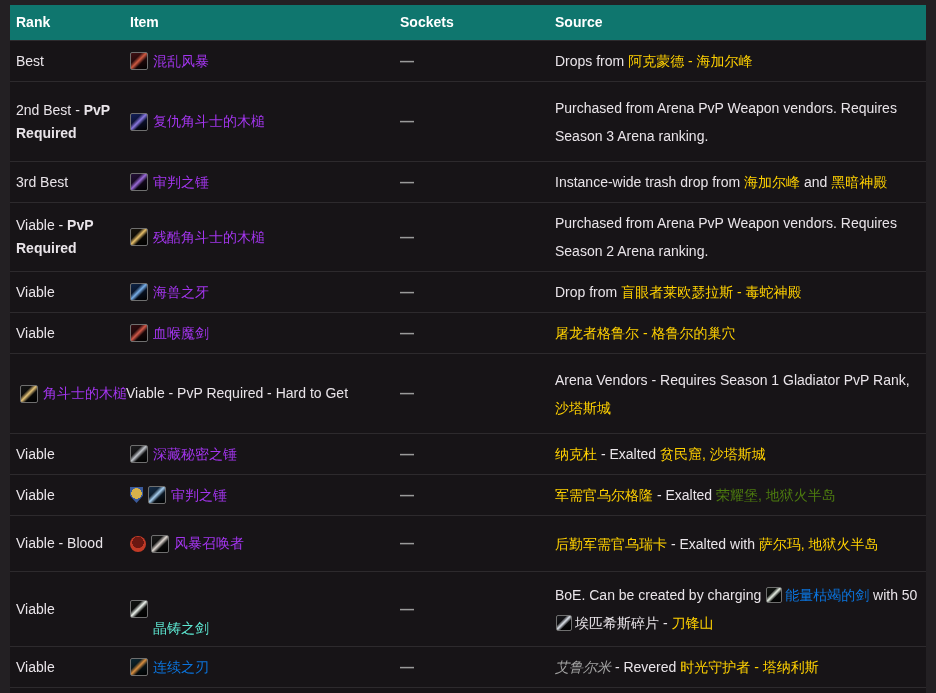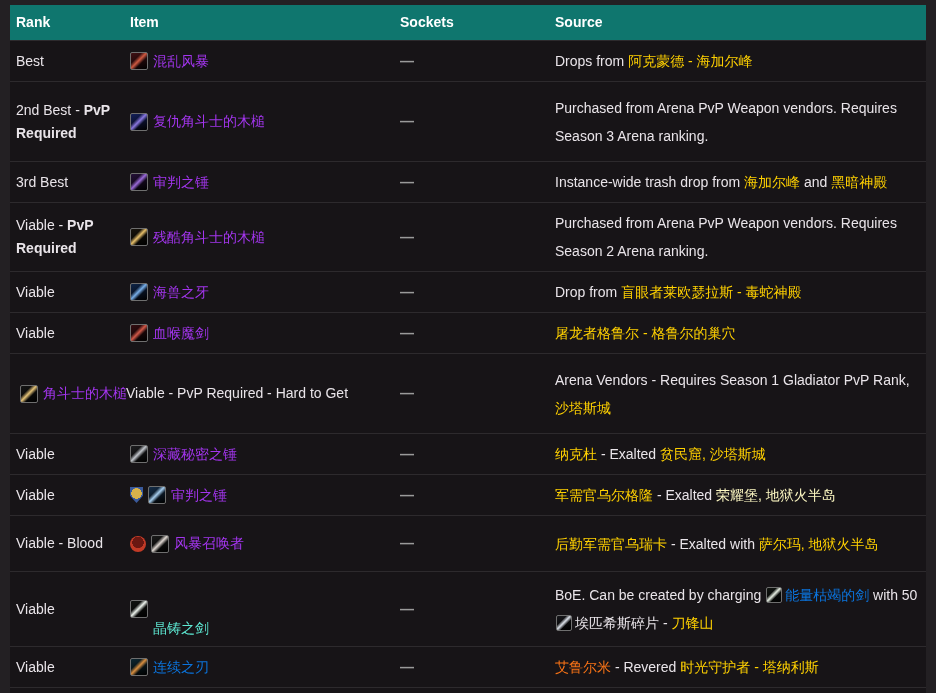--- a/index.html
+++ b/index.html
@@ -142,21 +142,21 @@
         <div class="td source-cell"><span class="src-link" style="color: rgb(255, 209, 0);">纳克杜</span><span style="color: rgb(233, 228, 233);"> - Exalted </span><span class="src-link" style="color: rgb(255, 209, 0); margin-top: 13px;">贫民窟, 沙塔斯城</span></div>
       </div>
       <div class="tr" style="min-height: 34px;">
         <div class="td rank-cell"><span>Viable</span></div>
         <div class="td item-cell">
           <span class="faction-shield" style="background: radial-gradient(circle at 50% 40%, rgb(216, 178, 74) 0px, rgb(216, 178, 74) 45%, rgb(58, 90, 156) 46%, rgb(58, 90, 156) 100%);"></span>
           <span class="item-icon" style="background: linear-gradient(135deg, rgba(0, 0, 0, 0) 32%, rgb(166, 205, 238) 48%, rgba(0, 0, 0, 0) 64%), linear-gradient(160deg, rgb(21, 46, 74), rgb(0, 0, 0));"></span>
           <a class="item-link" style="color: rgb(163, 53, 238);">审判之锤</a>
         </div>
         <div class="td sockets-cell"><span class="dash">—</span></div>
-        <div class="td source-cell"><span class="src-link" style="color: rgb(255, 209, 0);">军需官乌尔格隆</span><span style="color: rgb(233, 228, 233);"> - Exalted </span><span class="src-link" style="color: #fef9c3; margin-top: 48px;">荣耀堡, 地狱火半岛</span></div>
+        <div class="td source-cell"><span class="src-link" style="color: rgb(255, 209, 0);">军需官乌尔格隆</span><span style="color: rgb(233, 228, 233);"> - Exalted </span><span class="src-link" style="color: #4d7c0f; margin-top: 48px;">荣耀堡, 地狱火半岛</span></div>
       </div>
       <div class="tr" style="min-height: 56px;">
         <div class="td rank-cell"><span>Viable - Blood</span></div>
         <div class="td item-cell">
           <span class="faction-round" style="background: radial-gradient(circle at 50% 40%, rgb(106, 24, 18) 0px, rgb(106, 24, 18) 45%, rgb(194, 58, 38) 46%, rgb(194, 58, 38) 100%);"></span>
           <span class="item-icon" style="background: linear-gradient(135deg, rgba(0, 0, 0, 0) 32%, rgb(224, 216, 210) 48%, rgba(0, 0, 0, 0) 64%), linear-gradient(160deg, rgb(25, 25, 25), rgb(0, 0, 0));"></span>
           <a class="item-link" style="color: rgb(163, 53, 238);">风暴召唤者</a>
         </div>
         <div class="td sockets-cell"><span class="dash">—</span></div>
         <div class="td source-cell"><span class="src-link" style="color: rgb(255, 209, 0);">后勤军需官乌瑞卡</span><span style="color: rgb(233, 228, 233);"> - Exalted with </span><span class="src-link" style="color: rgb(255, 209, 0);">萨尔玛, 地狱火半岛</span></div>
@@ -170,21 +170,21 @@
         <div class="td sockets-cell"><span class="dash">—</span></div>
         <div class="td source-cell"><span style="color: rgb(233, 228, 233);">BoE. Can be created by charging </span><span class="mini-icon" style="background: linear-gradient(135deg, rgba(0, 0, 0, 0) 32%, rgb(232, 240, 228) 48%, rgba(0, 0, 0, 0) 64%), linear-gradient(160deg, rgb(16, 20, 16), rgb(0, 0, 0));"></span><span class="src-link" style="color: rgb(11, 116, 221);">能量枯竭的剑</span><span style="color: rgb(233, 228, 233);"> with 50 </span><span class="mini-icon" style="background: linear-gradient(135deg, rgba(0, 0, 0, 0) 32%, rgb(223, 228, 236) 48%, rgba(0, 0, 0, 0) 64%), linear-gradient(160deg, rgb(22, 22, 26), rgb(0, 0, 0));"></span><span style="color: rgb(233, 228, 233);">埃匹希斯碎片</span><span style="color: rgb(233, 228, 233);"> - </span><span class="src-link" style="color: rgb(255, 209, 0);">刀锋山</span></div>
       </div>
       <div class="tr" style="min-height: 34px;">
         <div class="td rank-cell"><span>Viable</span></div>
         <div class="td item-cell">
           <span class="item-icon" style="background: linear-gradient(135deg, rgba(0, 0, 0, 0) 32%, rgb(217, 143, 64) 48%, rgba(0, 0, 0, 0) 64%), linear-gradient(160deg, rgb(14, 38, 48), rgb(0, 0, 0));"></span>
           <a class="item-link" style="color: rgb(11, 116, 221);">连续之刃</a>
         </div>
         <div class="td sockets-cell"><span class="dash">—</span></div>
-        <div class="td source-cell"><span class="src-link" style="color: #f97316;">艾鲁尔米</span><span style="color: rgb(233, 228, 233);"> - Revered </span><span class="src-link" style="color: rgb(255, 209, 0);">时光守护者 - 塔纳利斯</span></div>
+        <div class="td source-cell"><span class="src-link" style="color: #a3a3a3; font-style: italic;">艾鲁尔米</span><span style="color: rgb(233, 228, 233);"> - Revered </span><span class="src-link" style="color: rgb(255, 209, 0);">时光守护者 - 塔纳利斯</span></div>
       </div>
       <div class="tr" style="min-height: 34px;">
         <div class="td rank-cell"></div>
         <div class="td item-cell">
           <a class="item-link" style="color: rgb(11, 116, 221);">魔法之怒</a>
         </div>
         <div class="td sockets-cell"></div>
         <div class="td source-cell"></div>
       </div>
     </div>

